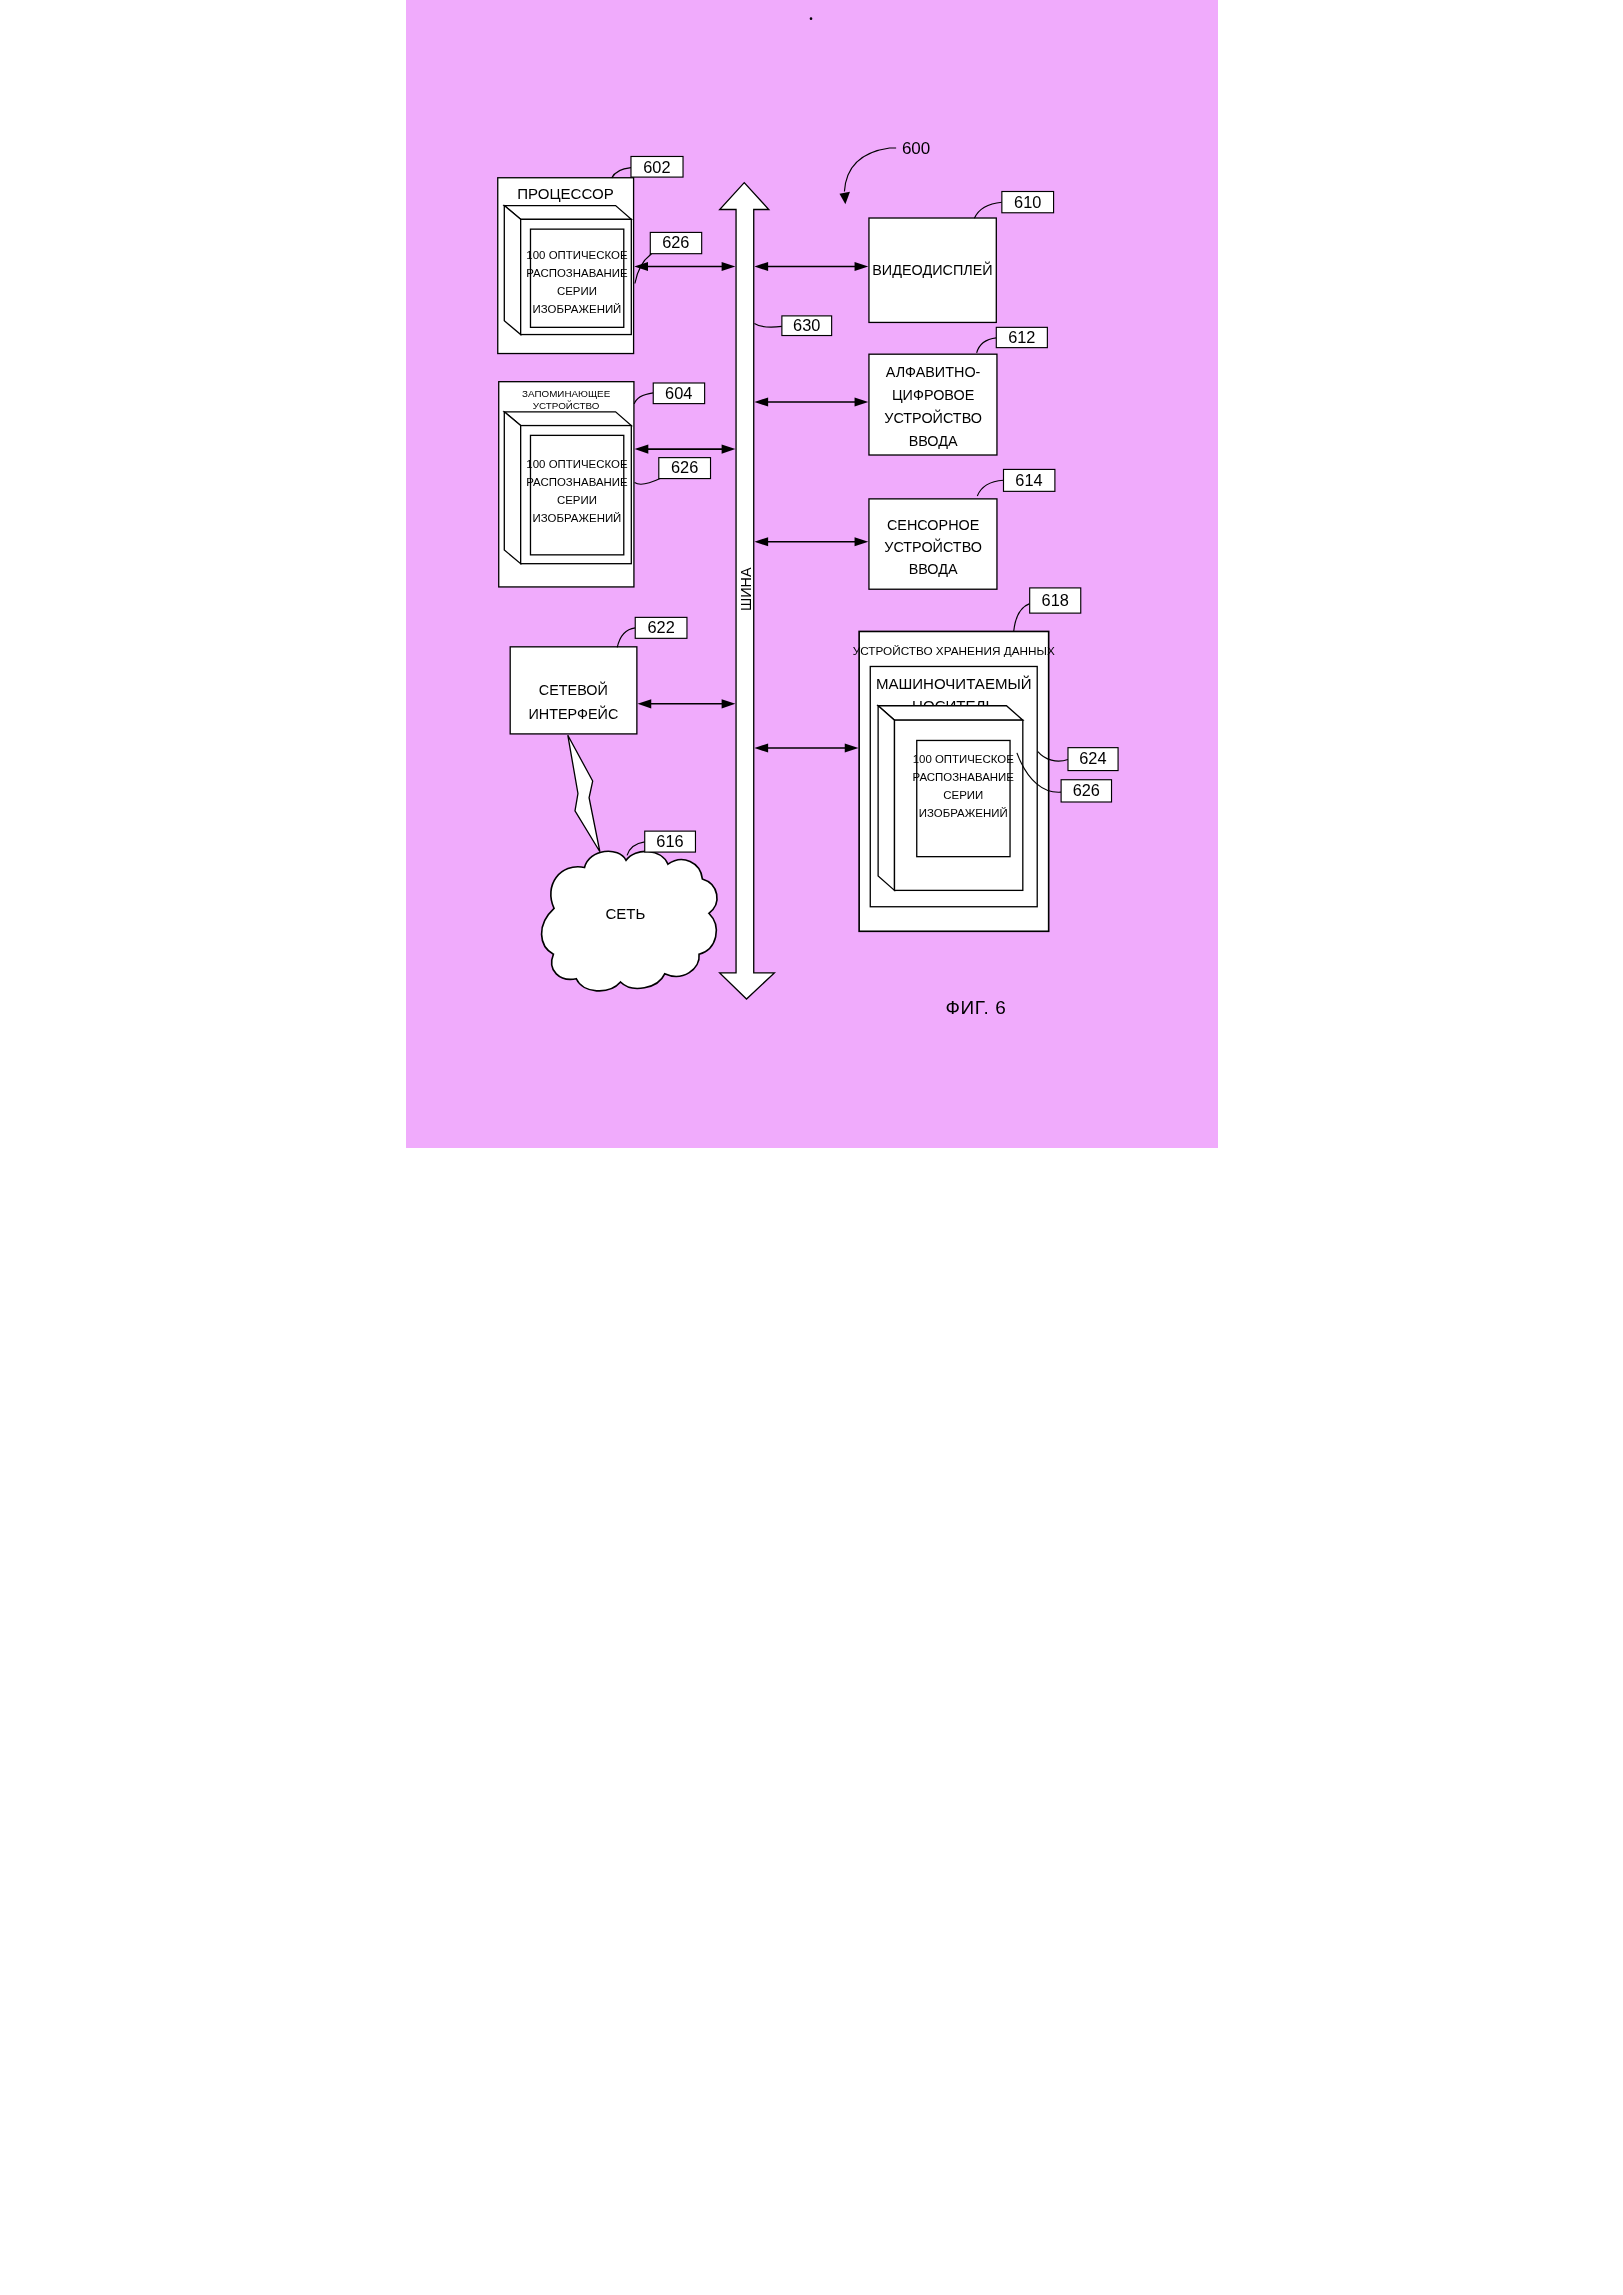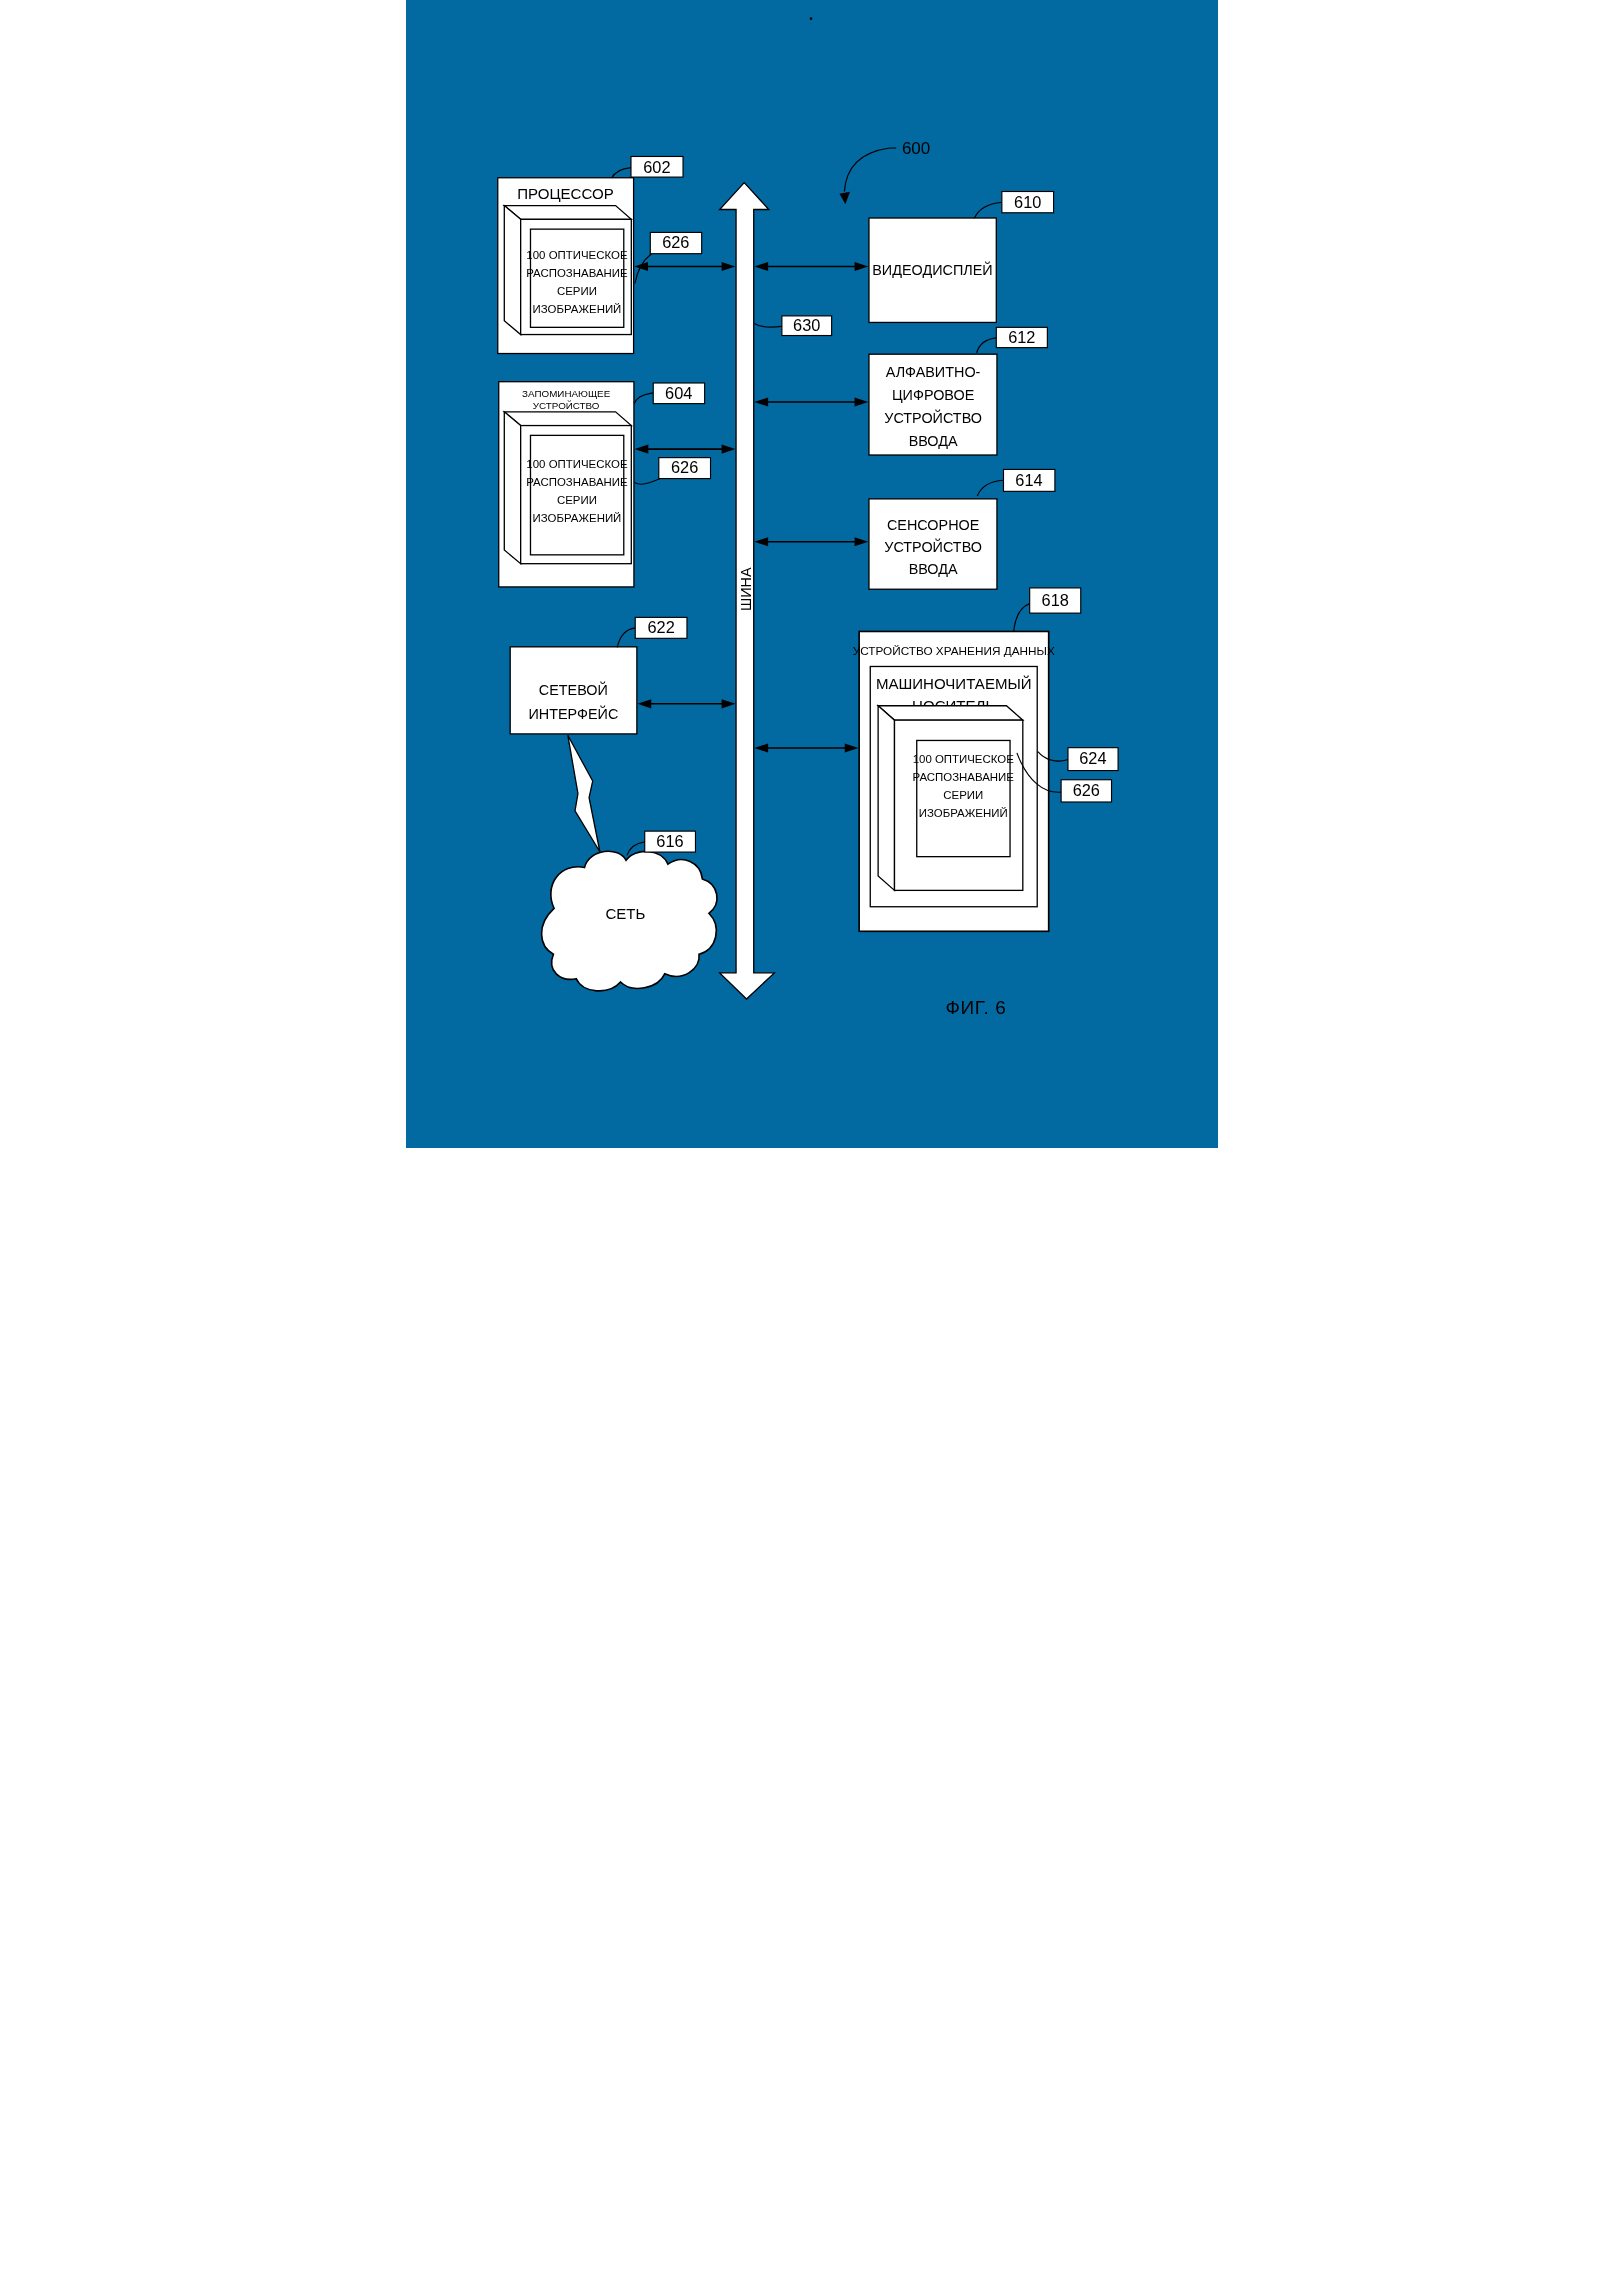--- a/index.html
+++ b/index.html
@@ -1,16 +1,16 @@
 <!DOCTYPE html>
 <html style="font-size:10.5px"><head>
 <meta charset="utf-8">
 <style>
   html,body{margin:0;padding:0;background:#ffffff;}
-  .page{width:812px;height:1148px;margin:0 auto;background:#0369a1;position:relative;}
+  .page{width:812px;height:1148px;margin:0 auto;background:#f0abfc;position:relative;}
   svg{display:block;}
   .blk{fill:#ffffff;stroke:#000000;stroke-width:4;}
   .blk-heavy{fill:#ffffff;stroke:#000000;stroke-width:5;}
   .reflbl{fill:#ffffff;stroke:#000000;stroke-width:3.5;}
   .leader{fill:none;stroke:#000000;stroke-width:3.5;}
   .conn{stroke:#000000;stroke-width:5;}
   .head{fill:#000000;stroke:none;}
   .t{font-family:"Liberation Sans","DejaVu Sans",sans-serif;fill:#000000;}
   .title{font-size:46px;}
   .title-s{font-size:30px;}

